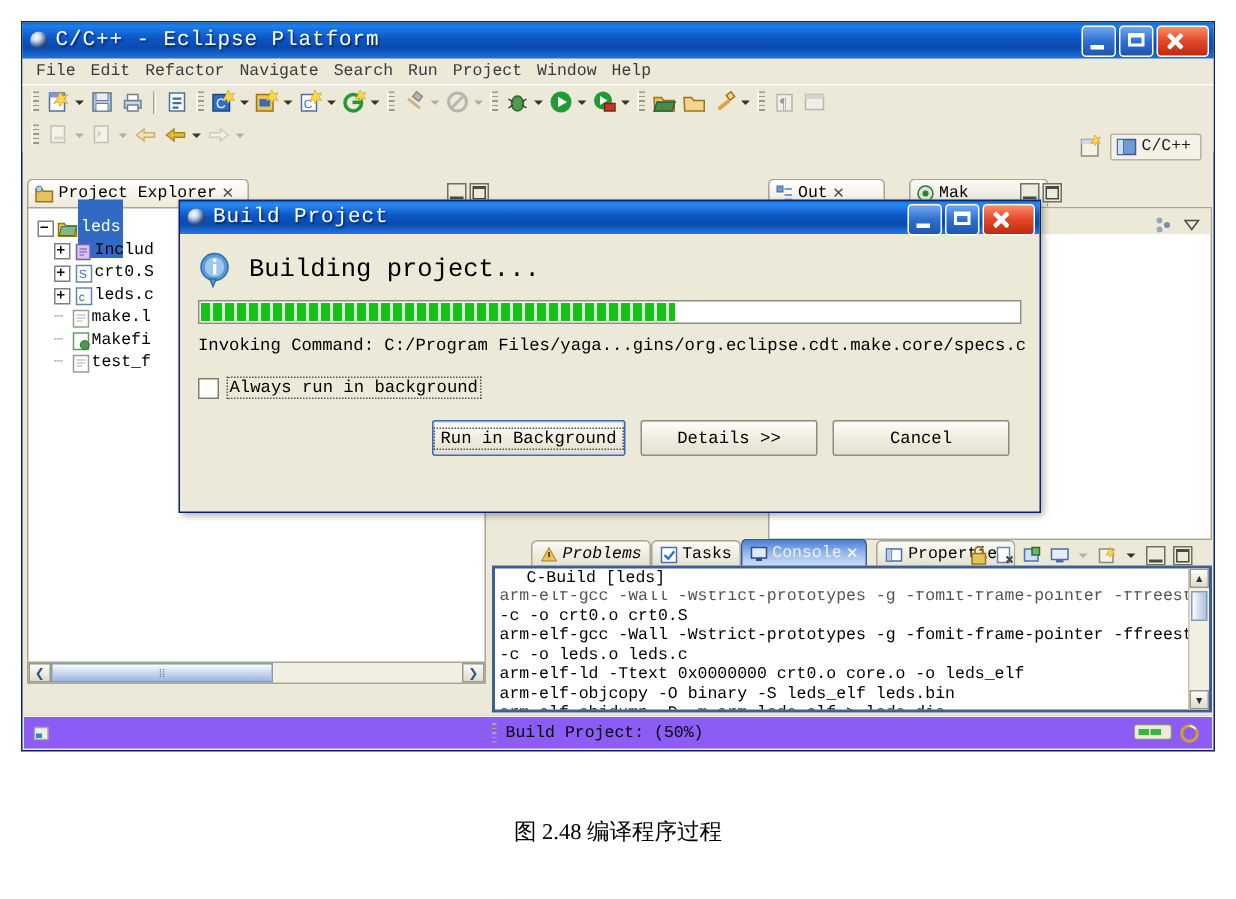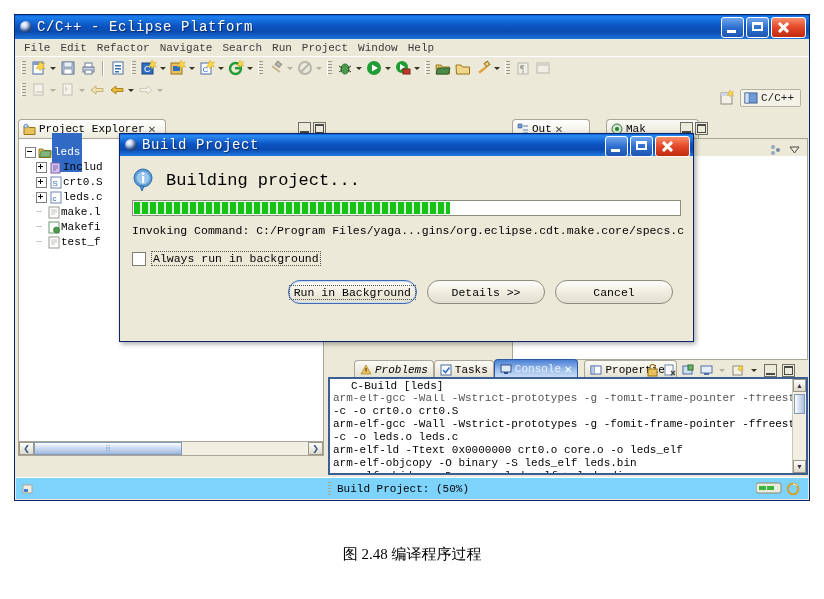--- a/index.html
+++ b/index.html
@@ -97,21 +97,21 @@
     border:1px solid #9b988a;box-sizing:border-box;}
   .sbtn span{position:absolute;left:50%;top:50%;transform:translate(-50%,-50%);font-size:7px;color:#333;}
 
   .hscroll{position:absolute;height:15px;background:#f1efe2;border:1px solid #a9a699;box-sizing:border-box;display:flex;align-items:center;}
   .hbtn{width:15px;height:13px;background:linear-gradient(to bottom,#fdfdfb,#dedbcb);border:1px solid #9b988a;
     box-sizing:border-box;display:flex;align-items:center;justify-content:center;font-size:8px;color:#31538f;}
   .hthumb{height:13px;background:linear-gradient(to bottom,#fbfcfe,#cfdcf2 45%,#9fb6dd);border:1px solid #7f9db9;
     box-sizing:border-box;display:flex;align-items:center;justify-content:center;color:#5b7fb5;font-size:8px;}
 
   
-  .statusbar{position:absolute;left:1px;right:1px;bottom:1px;height:21px;background:#7dd3fc;
+  .statusbar{position:absolute;left:1px;right:1px;bottom:1px;height:21px;background:#8b5cf6;
     display:flex;align-items:center;border-top:1px solid #fff;}
   .st-text{font-family:"Liberation Mono",monospace;font-size:11px;color:#000;}
   .sgrip{width:3px;height:13px;background:repeating-linear-gradient(to bottom,#a8a697 0 1px,transparent 1px 3px);margin:0 6px;}
 
   
   .dlg{position:absolute;left:119px;top:133px;width:575px;height:209px;
        border:1px solid #0a246a;background:#ece9d8;box-sizing:border-box;
        box-shadow:2px 2px 5px rgba(0,0,0,.35);}
   .dlg-title{height:22px;
     background:linear-gradient(to bottom,#0a5fd4 0%,#2a8bf2 8%,#0d55c4 45%,#0a4bb0 70%,#2278e2 100%);
@@ -123,21 +123,21 @@
   .msg{font-family:"Liberation Mono",monospace;font-size:17px;color:#000;}
   .pbar{margin-top:6px;height:16px;border:1px solid #8d8d80;background:#fff;box-sizing:border-box;padding:1px;}
   .pfill{height:100%;background:
      repeating-linear-gradient(to right,#17c217 0 6px,#d8f5d8 6px 8px);}
   .cmdtext{font-family:"Liberation Mono",monospace;font-size:11.5px;color:#000;margin-top:8px;white-space:nowrap;}
   .chk-row{margin-top:14px;display:flex;align-items:center;gap:5px;}
   .chk{width:12px;height:12px;border:1px solid #7f7f70;background:#fff;flex:none;}
   .chk-lbl{font-family:"Liberation Mono",monospace;font-size:11.5px;color:#000;
     border:1px dotted #555;padding:0 1px;}
   .btn-row{margin-top:14px;display:flex;justify-content:flex-end;gap:10px;padding-right:8px;}
-  .btn{min-width:118px;height:24px;border:1px solid #8e8c7e;border-radius:12px;
+  .btn{min-width:118px;height:24px;border:1px solid #8e8c7e;border-radius:2px;
     background:linear-gradient(to bottom,#fdfdfa 0%,#f2efe2 45%,#e2dfd0 100%);
     font-family:"Liberation Mono",monospace;font-size:11.5px;color:#000;
     display:flex;align-items:center;justify-content:center;box-sizing:border-box;}
   .btn.def{border:1px solid #3c6ab5;box-shadow:inset 0 0 0 1px #cfdcf0;}
   .btn .inner{border:1px dotted #555;padding:0 4px;}
 
   .caption{position:absolute;left:0;right:0;top:545px;text-align:center;
     font-family:"Liberation Serif",serif;font-size:15px;color:#000;}
   .dim{color:#9b9b8e;}
 </style>

